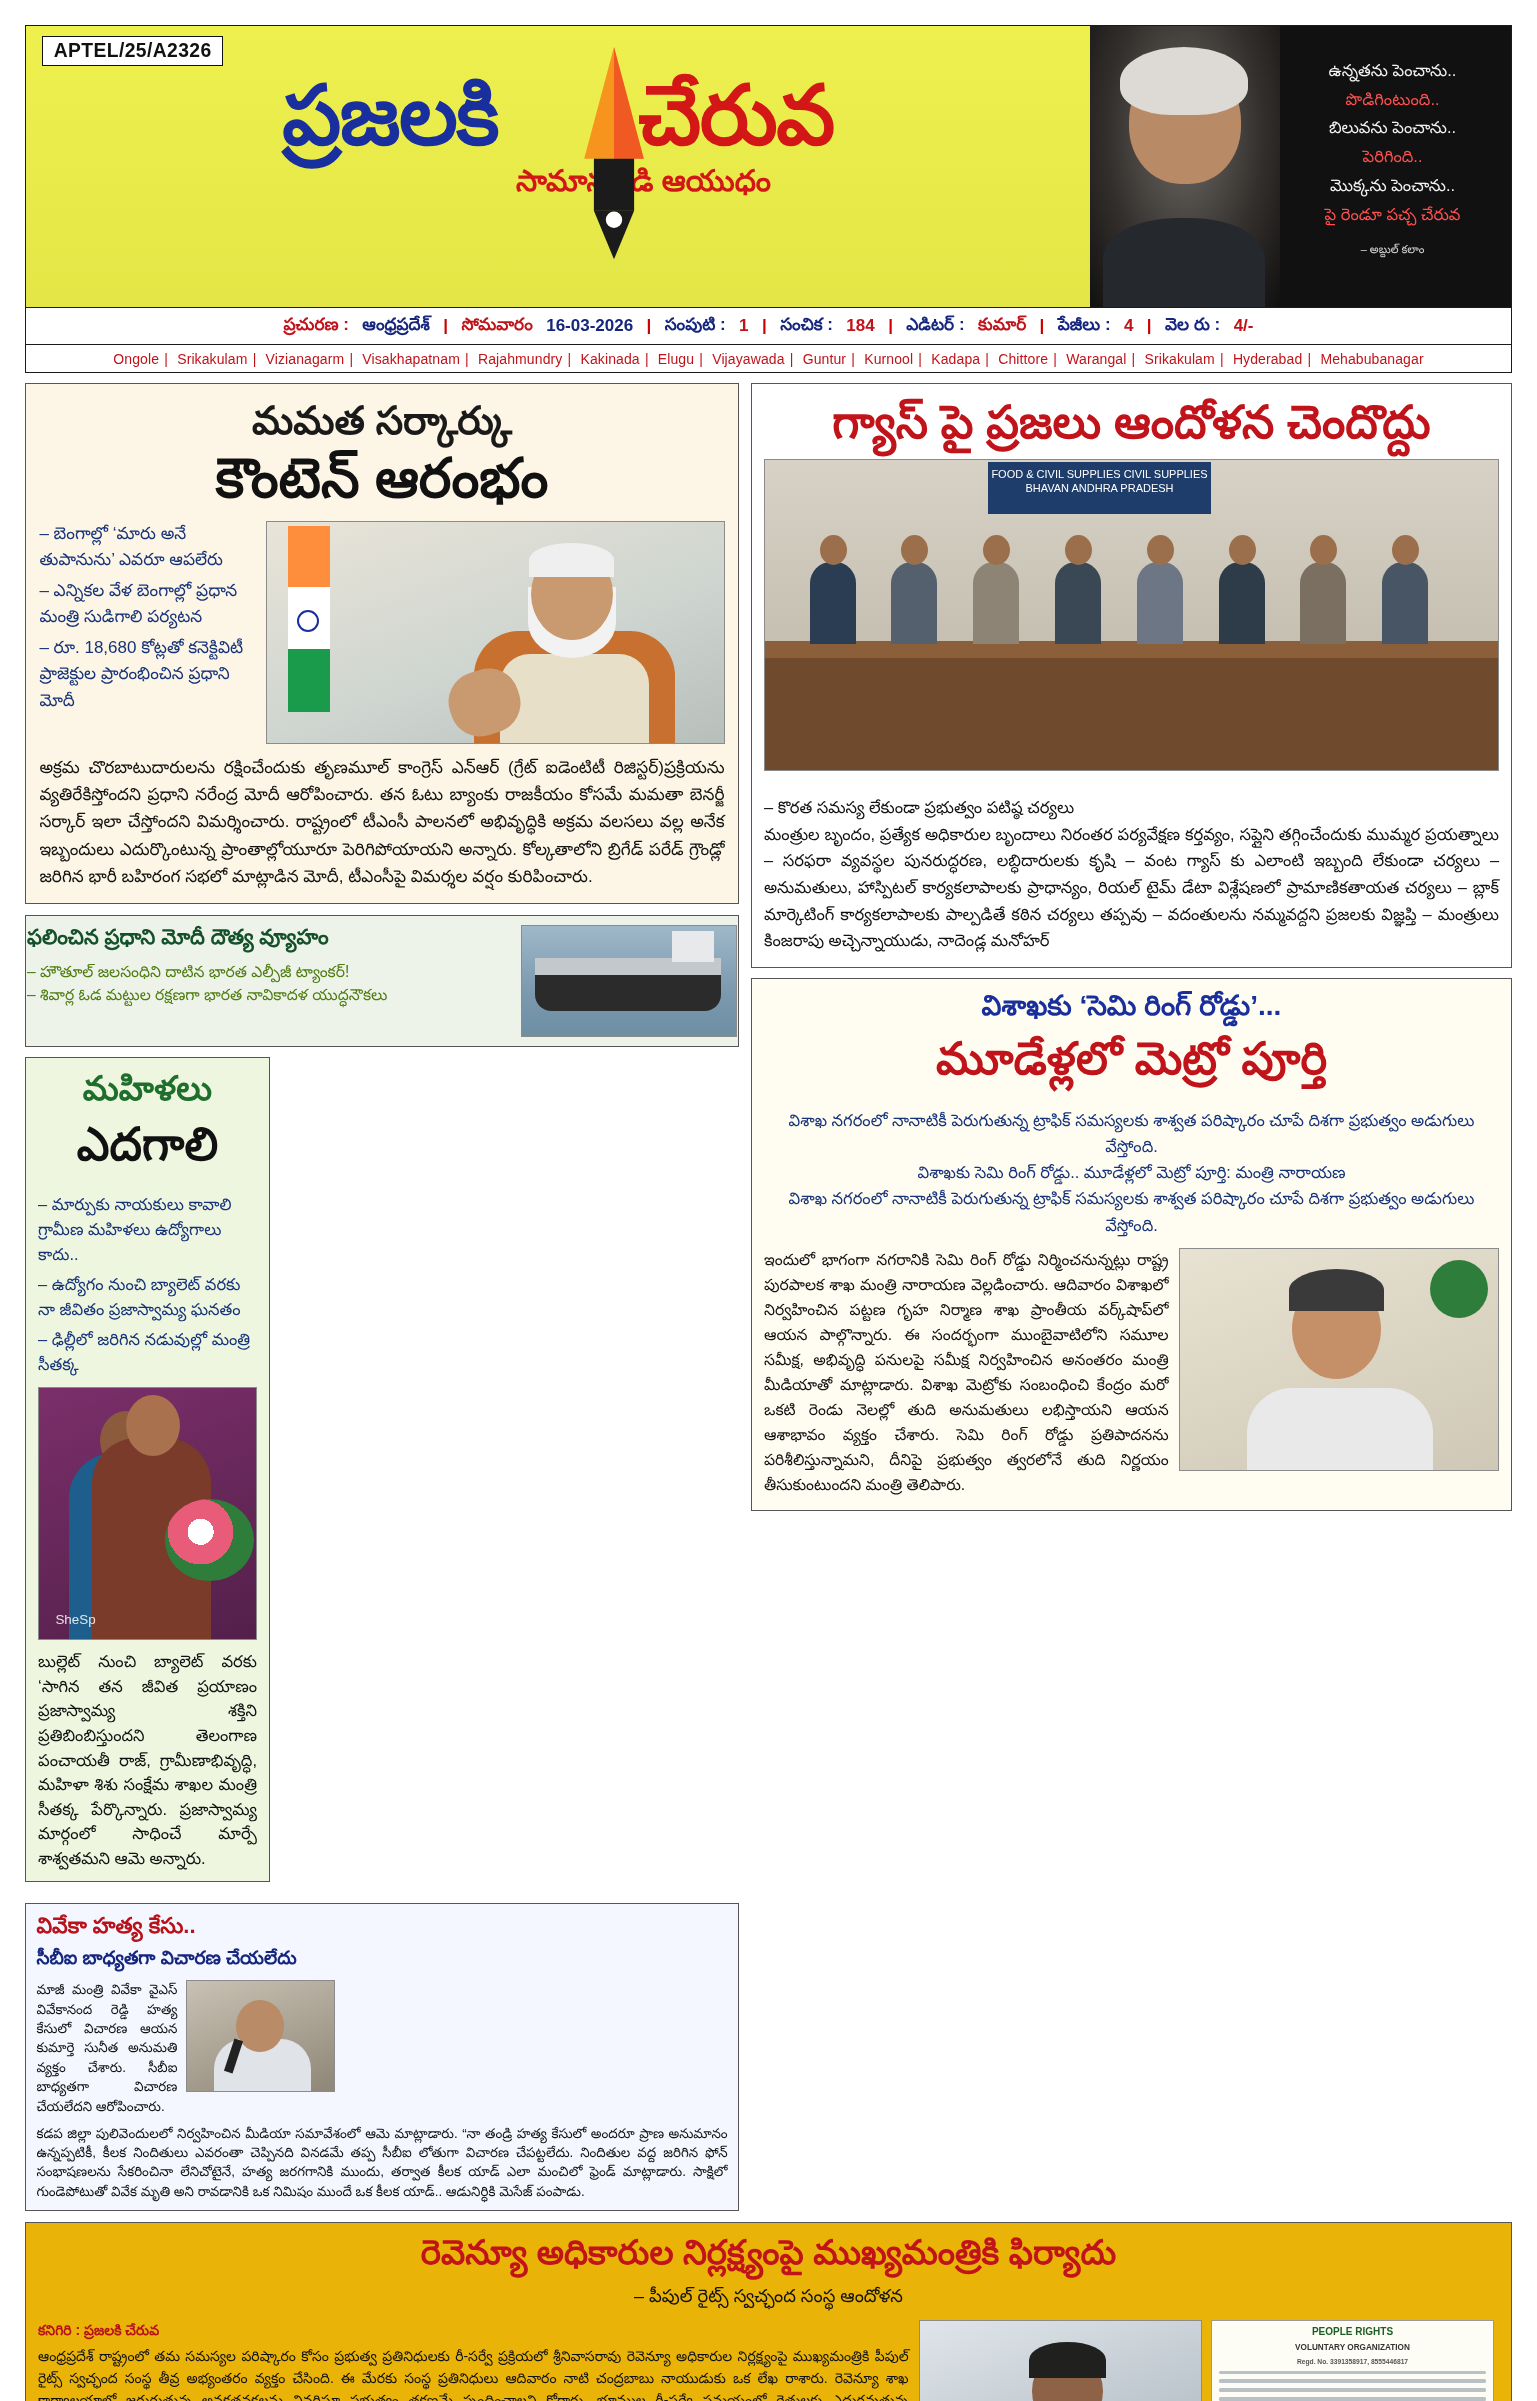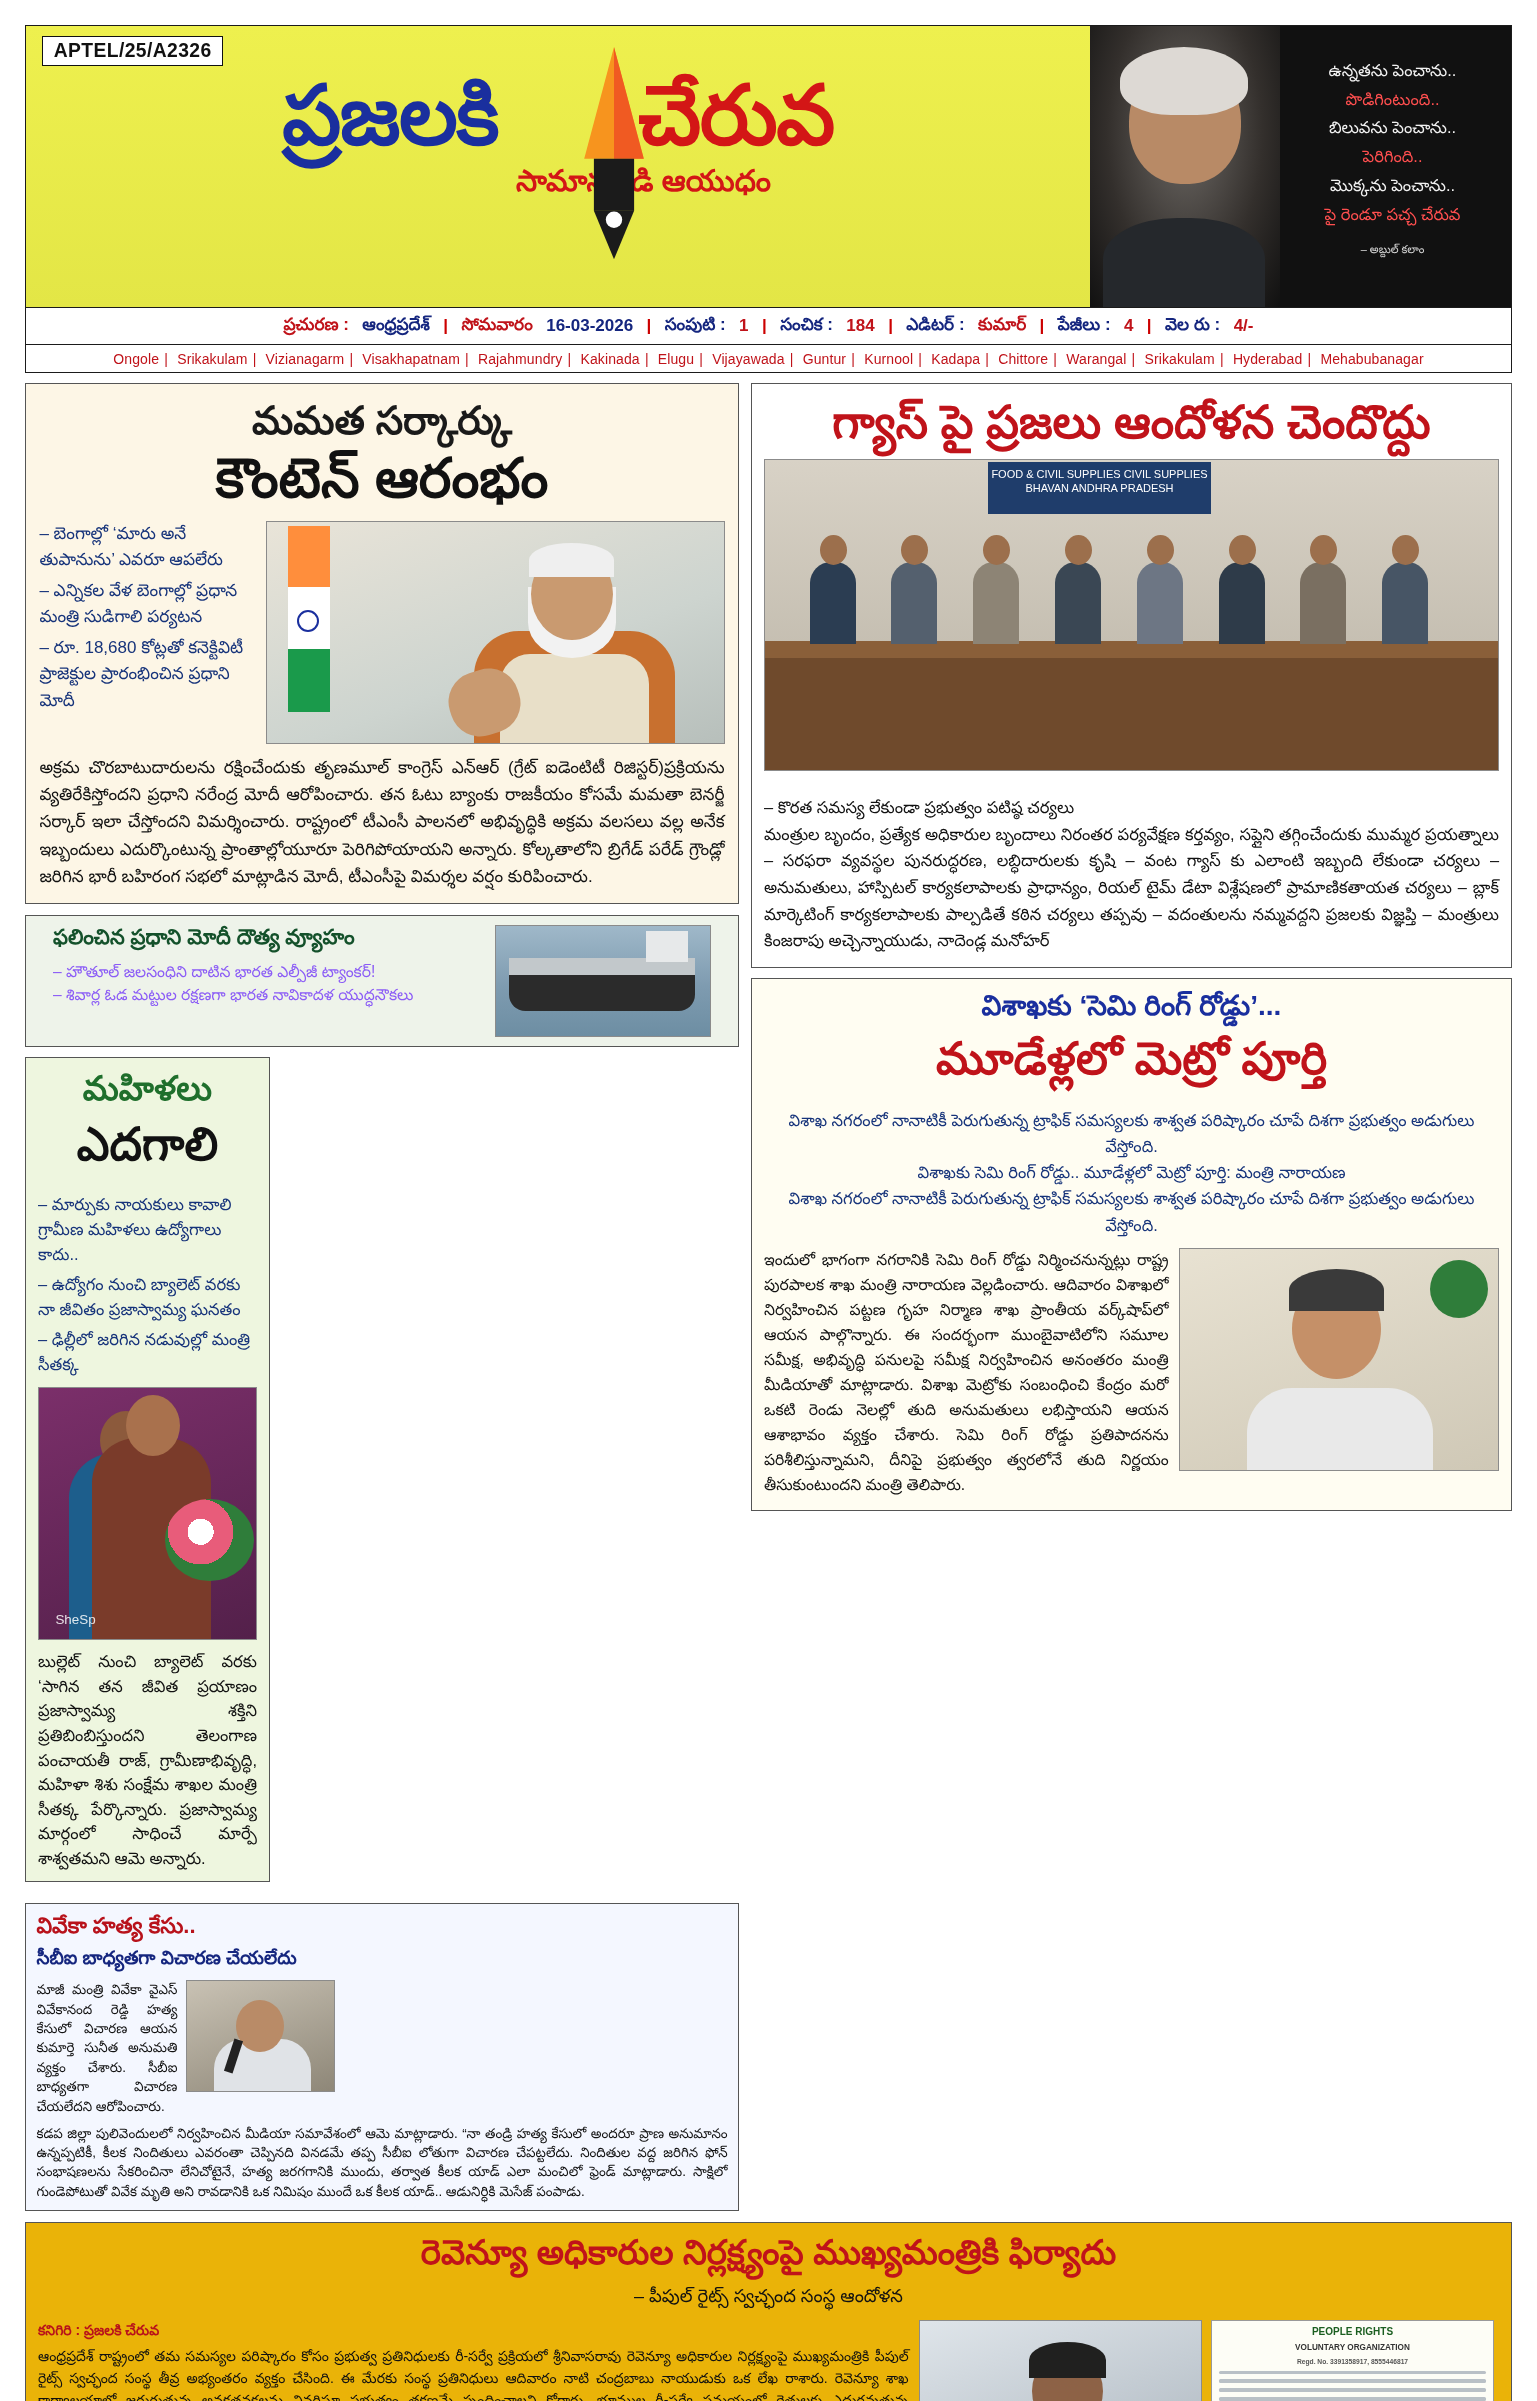--- a/index.html
+++ b/index.html
@@ -191,23 +191,23 @@
   .modi-photo .person .head { position:absolute; left: 82px; top: 6px; width: 82px; height: 92px; border-radius: 50%; background:#c99a70;}
   .modi-photo .person .beard { position:absolute; left: 79px; top: 45px; width: 88px; height: 71px; border-radius: 0 0 50% 50%; background:#f2f2f2;}
   .modi-photo .person .hair { position:absolute; left: 80px; top: 1.5px; width: 85px; height: 34px; border-radius: 50% 50% 0 0; background:#efefef;}
   .modi-photo .person .torso { position:absolute; left: 25px; bottom: 0; width: 201px; height: 112px; border-radius: 45px 45px 0 0; background:#c8702f;}
   .modi-photo .person .torso2 { position:absolute; left: 51px; bottom: 0; width: 149px; height: 89px; border-radius: 30px 30px 0 0; background:#e8dfc8;}
   .modi-photo .person .arm { position:absolute; left: 0px; bottom: 7.4px; width: 71px; height: 65px; border-radius: 30px; background:#c99a70; transform: rotate(-18deg);}
 
   .lead-text { font-size: 17px; line-height: 1.6; margin-top: 10.4px; color: #111; text-align: justify; }
 
   
-  .ship-box { background:#eef3ea; padding: 9px 27px; display:flex; gap: 10.4px; align-items: flex-start;}
+  .ship-box { background:#eef3ea; padding: 9px 1px; display:flex; gap: 10.4px; align-items: flex-start;}
   .ship-box h3 { margin:0 0 6px; font-size: 21px; color:#14512b;}
-  .ship-box ul { margin:0; padding:0; list-style:none; font-size: 15.6px; color:#8b5cf6; line-height:1.5;}
+  .ship-box ul { margin:0; padding:0; list-style:none; font-size: 15.6px; color:#4d7c0f; line-height:1.5;}
   .ship-photo { width: 216px; height: 112px; background: linear-gradient(180deg,#9fb8c9 0%, #7e9bb0 55%, #6d8ea3 100%); position:relative; overflow:hidden;}
   .ship-photo .hull { position:absolute; left: 13.4px; bottom: 25px; width: 186px; height: 36px; background:#2b2b2b; border-radius: 0 0 16.4px 16.4px;}
   .ship-photo .deck { position:absolute; left: 13.4px; bottom: 61px; width: 186px; height: 16.4px; background:#c2c8cb;}
   .ship-photo .tower { position:absolute; right: 22px; bottom: 74px; width: 42px; height: 31px; background:#e7e9ea;}
 
   
   .women { background:#eef6df; padding: 10.4px 12px; }
   .women h2 { margin:0; text-align:center; font-size: 34px; color:#1f6f2c; }
   .women h2.b { font-size: 46px; color:#111; margin-top:1.5px;}
   .women ul { list-style:none; margin:10.4px 0 0; padding:0; font-size: 16.4px; line-height:1.5; color:#16337a;}

